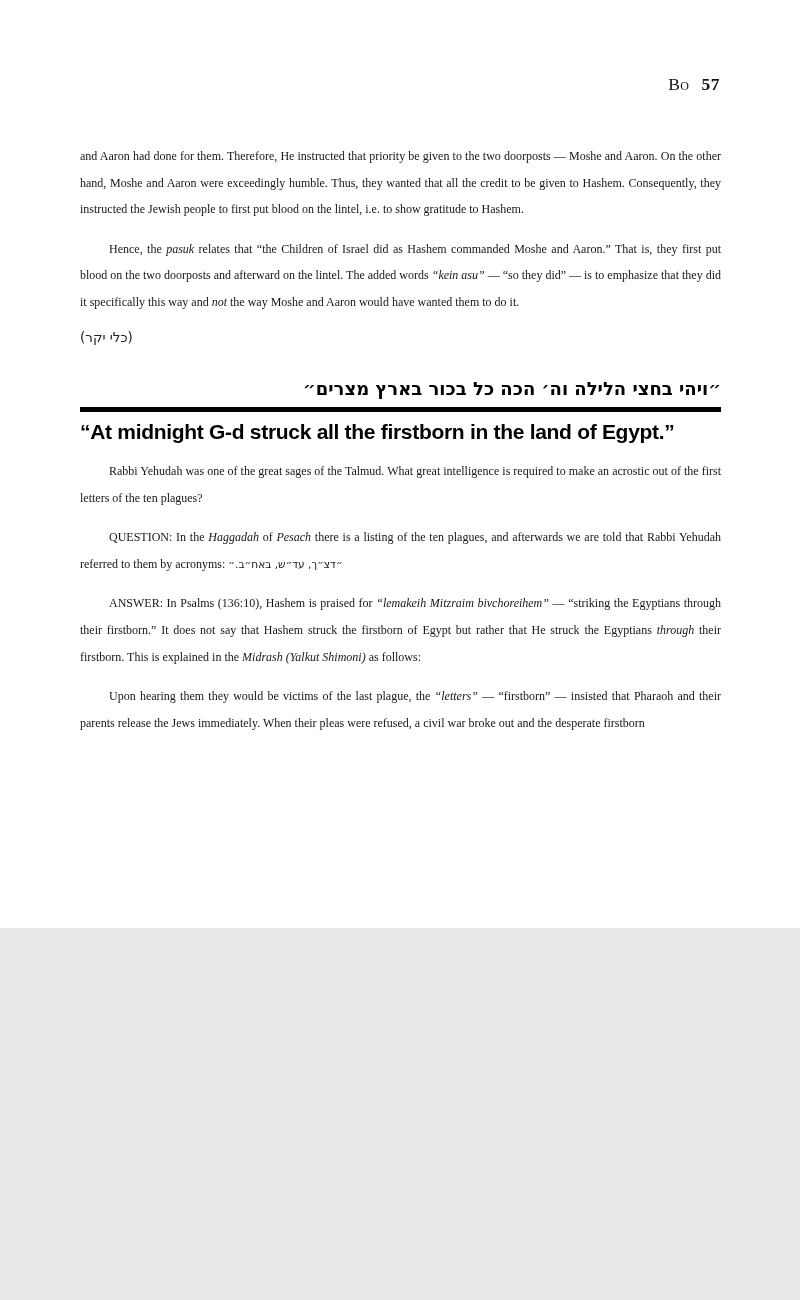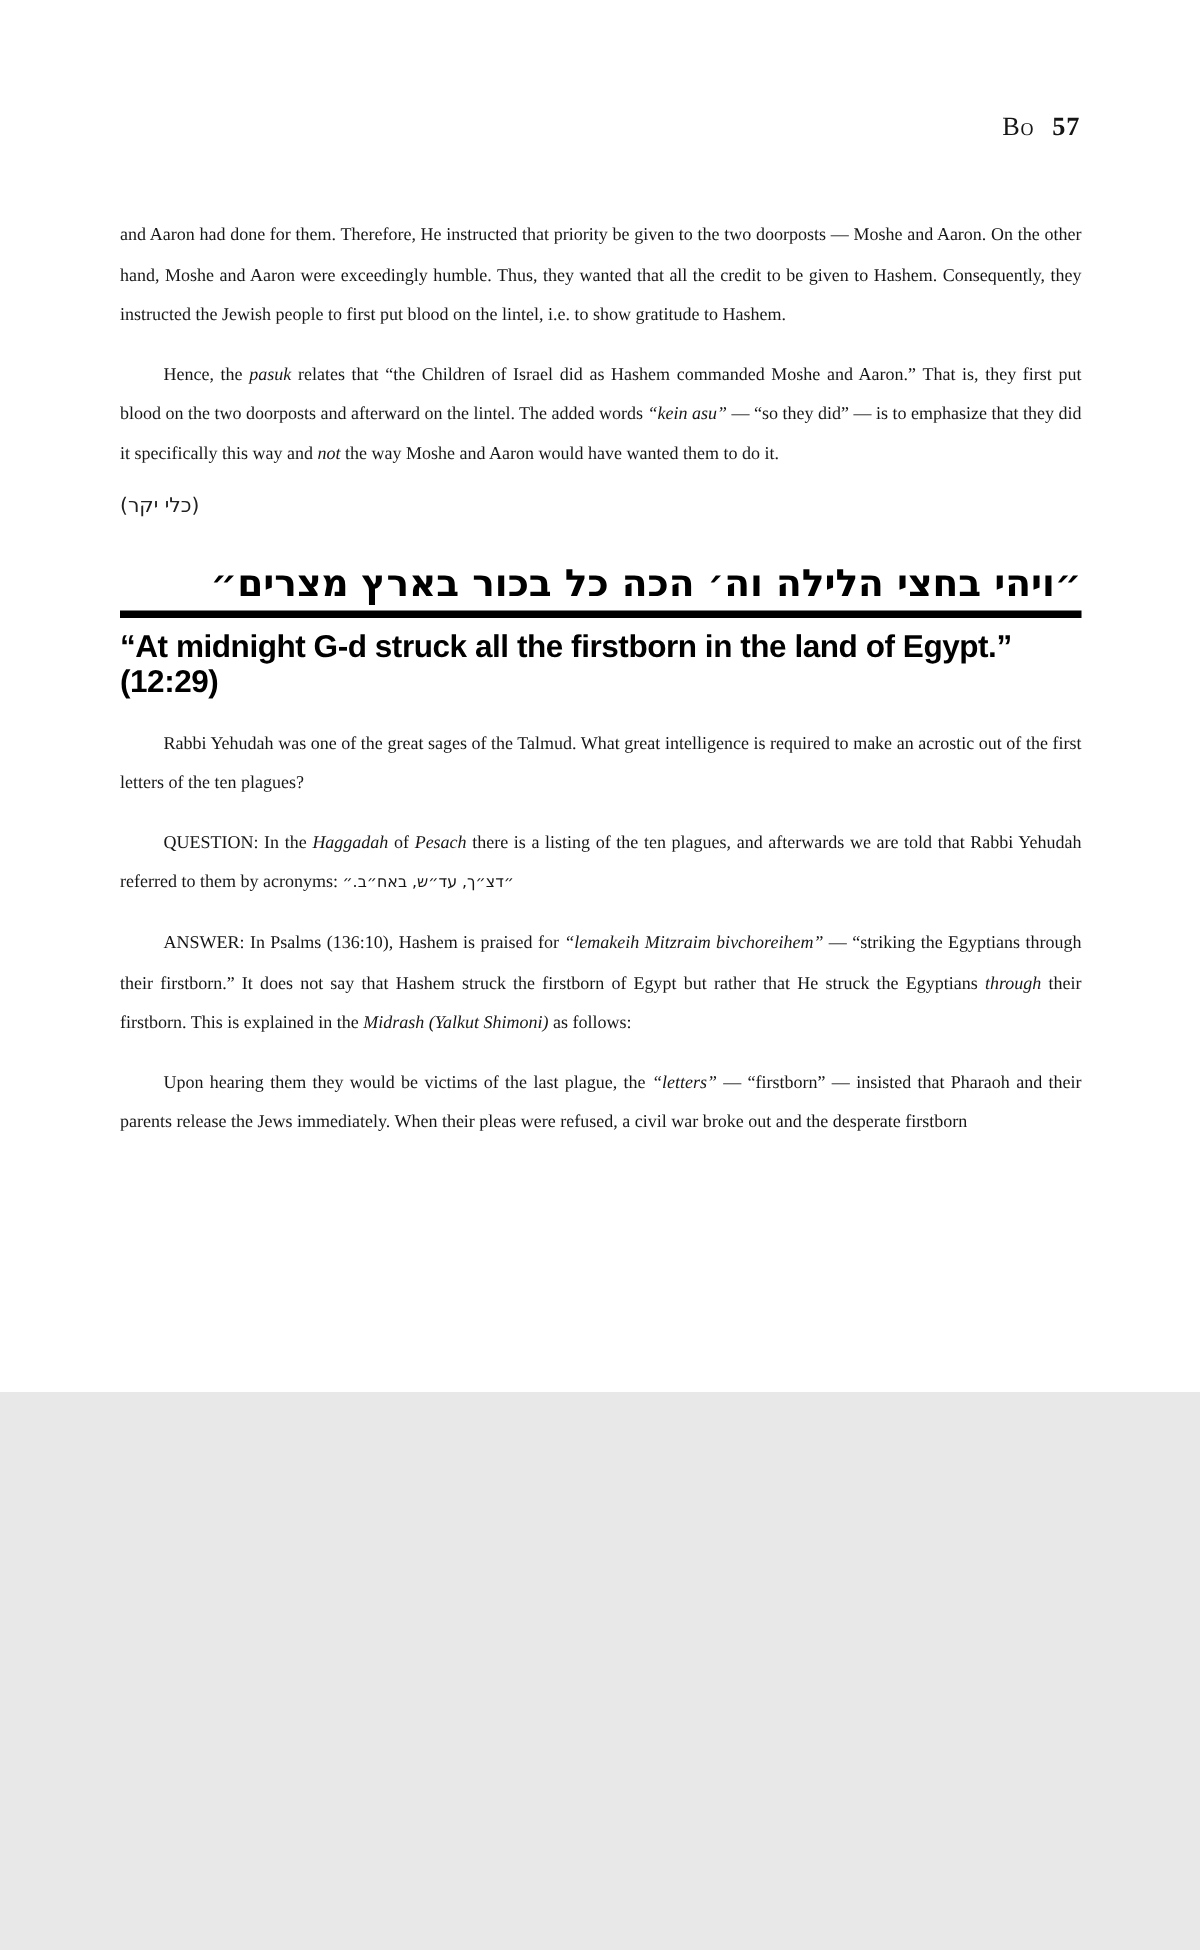--- a/index.html
+++ b/index.html
@@ -49,21 +49,21 @@
     font-family:"DejaVu Sans", sans-serif;
     font-size:13.5px;
     color:#222;
   }
   .section-heading { margin-top:31px; }
   .hebrew-title {
     direction:rtl;
     text-align:right;
     font-family:"DejaVu Sans", sans-serif;
     font-weight:bold;
-    font-size:25px;
+    font-size:18px;
     line-height:25px;
     color:#000;
   }
   .heading-rule {
     height:5px;
     background:#000;
     margin:6px 0 8px 0;
   }
   .english-title, .verse-reference {
     font-family:"Liberation Sans", sans-serif;
@@ -88,21 +88,20 @@
 
     <p class="body-par"><span>and Aaron had done for them. Therefore, He instructed that priority be given to the two doorposts — Moshe and Aaron. On the other hand, Moshe and Aaron were exceedingly humble. Thus, they wanted that all the credit to be given to Hashem. Consequently, they instructed the Jewish people to first put blood on the lintel, i.e. to show gratitude to Hashem.</span></p>
     <p class="body-par indent"><span>Hence, the </span><span class="it">pasuk</span><span> relates that “the Children of Israel did as Hashem commanded Moshe and Aaron.” That is, they first put blood on the two doorposts and afterward on the lintel. The added words </span><span class="it">“kein asu”</span><span> — “so they did” — is to emphasize that they did it specifically this way and </span><span class="it">not</span><span> the way Moshe and Aaron would have wanted them to do it.</span></p>
 
     <div class="citation-line">(כלי יקר)</div>
 
     <div class="section-heading">
       <div class="hebrew-title">״ויהי בחצי הלילה וה׳ הכה כל בכור בארץ מצרים״</div>
       <div class="heading-rule"></div>
       <div class="english-title">“At midnight G-d struck all the firstborn in the land of Egypt.”</div>
-      <div class="verse-reference">(12:29)</div>
     </div>
 
     <div class="qa-block">
       <p class="body-par indent"><span>Rabbi Yehudah was one of the great sages of the Talmud. What great intelligence is required to make an acrostic out of the first letters of the ten plagues?</span></p>
       <p class="body-par indent"><span>QUESTION: In the </span><span class="it">Haggadah</span><span> of </span><span class="it">Pesach</span><span> there is a listing of the ten plagues, and afterwards we are told that Rabbi Yehudah referred to them by acronyms: </span><span class="heb" dir="rtl">״דצ״ך, עד״ש, באח״ב.״</span></p>
       <p class="body-par indent"><span>ANSWER: In Psalms (136:10), Hashem is praised for </span><span class="it">“lemakeih Mitzraim bivchoreihem”</span><span> — “striking the Egyptians through their firstborn.” It does not say that Hashem struck the firstborn of Egypt but rather that He struck the Egyptians </span><span class="it">through</span><span> their firstborn. This is explained in the </span><span class="it">Midrash (Yalkut Shimoni)</span><span> as follows:</span></p>
       <p class="body-par indent"><span>Upon hearing them they would be victims of the last plague, the </span><span class="it">“letters”</span><span> — “firstborn” — insisted that Pharaoh and their parents release the Jews immediately. When their pleas were refused, a civil war broke out and the desperate firstborn</span></p>
     </div>
 
   </div>

